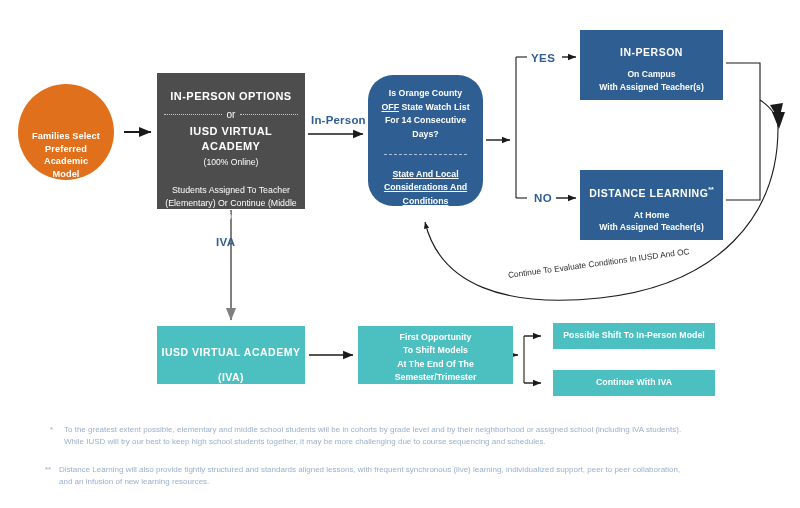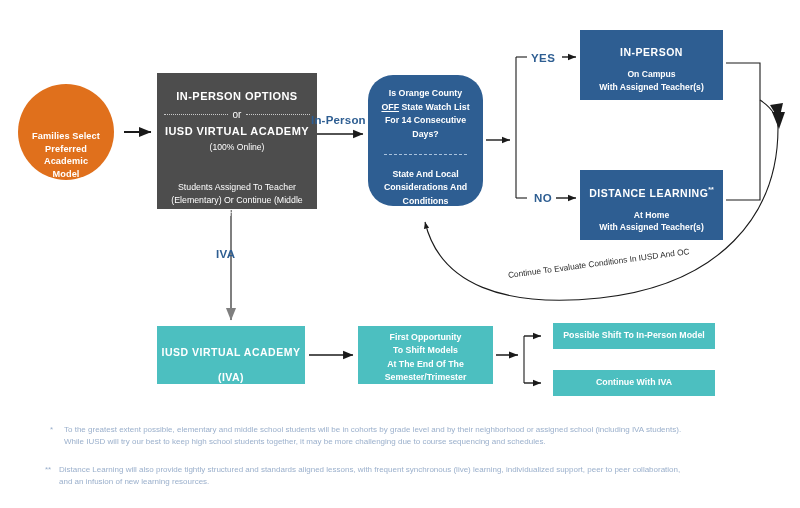--- a/index.html
+++ b/index.html
@@ -43,21 +43,21 @@
     font-size: 9.2px;
     font-weight: 600;
     letter-spacing: .1px;
     padding: 0 10px;
   }
   #start-circle .ln { display: block; }
 
   
   #options-box {
     left: 157px; top: 73px;
-    width: 160px; height: 136px;
+    width: 148px; height: 136px;
     background: #4D4D4D;
     padding: 10px 7px;
     justify-content: flex-start;
   }
   #options-box .hd {
     font-size: 11px;
     font-weight: 700;
     letter-spacing: .45px;
     margin-top: 6px;
   }
@@ -73,21 +73,21 @@
     flex: 1 1 auto;
     border-top: 1px dotted #c9c9c9;
     height: 0;
   }
   #options-box .sub {
     font-size: 8.6px;
     margin-top: 3px;
   }
   #options-box .body {
     font-size: 8.8px;
-    margin-top: 27px;
+    margin-top: 15px;
     line-height: 1.5;
   }
 
   
   #decision-box {
     left: 368px; top: 75px;
     width: 115px; height: 131px;
     background: #2E5E92;
     padding: 12px 8px;
     justify-content: flex-start;
@@ -95,21 +95,21 @@
     font-weight: 600;
     border-radius: 25px;
   }
   #decision-box .q { line-height: 1.55; }
   #decision-box .q u { text-decoration: underline; font-weight: 700; }
   #decision-box .divider {
     width: 84%;
     border-top: 1px dashed #a9c2dd;
     margin: 12px 0 13px;
   }
-  #decision-box .cond { line-height: 1.55; }
+  #decision-box .cond { line-height: 1.55; text-decoration: underline; }
 
   
   .outcome {
     background: #2E5E92;
     width: 143px; height: 70px;
     padding: 8px 6px;
     justify-content: flex-start;
   }
   .outcome .ttl {
     font-size: 10.5px;
@@ -132,21 +132,21 @@
   #iva-box {
     left: 157px; top: 326px;
     width: 148px; height: 58px;
     font-size: 10.5px;
     font-weight: 700;
     letter-spacing: .5px;
   }
   #iva-box .l2 { margin-top: 11px; }
   #shift-box {
     left: 358px; top: 326px;
-    width: 135px; height: 58px;
+    width: 155px; height: 58px;
     font-size: 8.8px;
     font-weight: 600;
     line-height: 1.5;
   }
   .teal-pill {
     width: 162px; height: 26px;
     font-size: 8.8px;
     font-weight: 600;
     justify-content: center;
   }
@@ -154,21 +154,21 @@
   #continue-iva-box  { left: 553px; top: 370px; }
 
   
   .edge-label {
     position: absolute;
     color: #2E5E92;
     font-weight: 700;
     white-space: nowrap;
   }
   #label-inperson { left: 311px; top: 114px; font-size: 11.5px; letter-spacing: .2px; }
-  #label-iva      { left: 216px; top: 248px; font-size: 11.5px; letter-spacing: .4px; }
+  #label-iva      { left: 216px; top: 236px; font-size: 11.5px; letter-spacing: .4px; }
   #label-yes      { left: 531px; top: 52px;  font-size: 11.5px; letter-spacing: .4px; }
   #label-no       { left: 534px; top: 192px; font-size: 11.5px; letter-spacing: .4px; }
 
   
   .footnote {
     position: absolute;
     color: #9BB0CC;
     font-size: 8px;
     line-height: 1.55;
     width: 740px;

